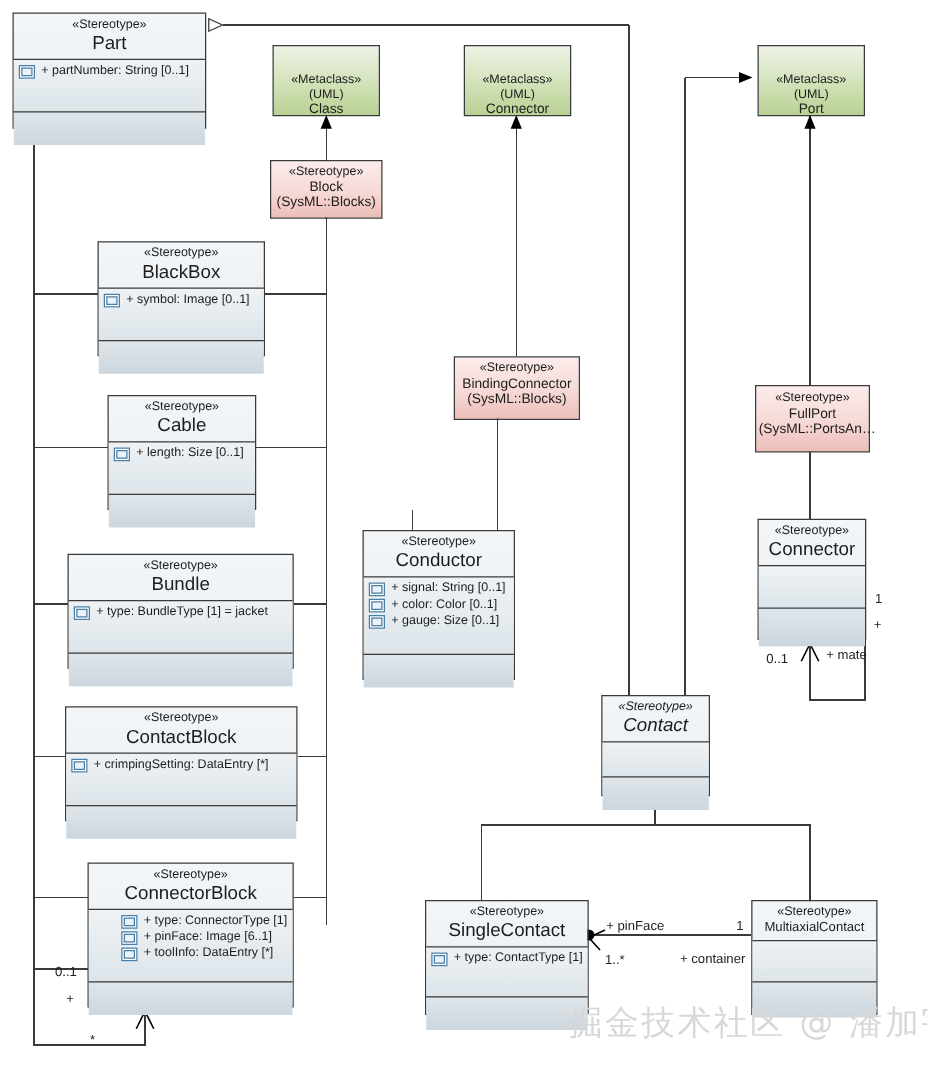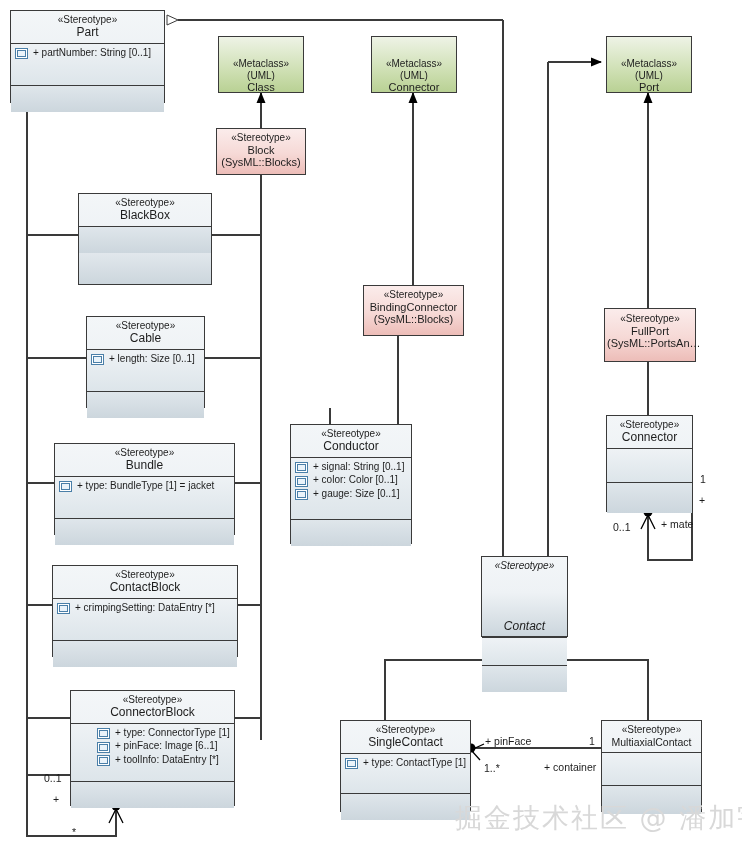--- a/index.html
+++ b/index.html
@@ -10,41 +10,41 @@
     font-family:"Liberation Sans","DejaVu Sans",sans-serif;
     overflow:hidden;
   }
   svg#wires{position:absolute;left:0;top:0;width:742px;height:854px;pointer-events:none;}
 
   
   .node{position:absolute;border:1px solid #3a3a3a;box-sizing:border-box;
         background:#e9eef1;}
   .node .hdr{padding:3px 4px 4px;text-align:center;line-height:1.15;}
   .node .hdr .st{font-size:10px;color:#1d1d1d;display:block;}
-  .node .hdr .nm{font-size:12px;color:#1d1d1d;display:block;}
+  .node .hdr .nm{font-size:15px;color:#1d1d1d;display:block;}
   .node .sep{border-top:1px solid #3a3a3a;}
   .node .attrs{padding:2px 3px 3px 4px;}
   .node .attr{display:flex;align-items:flex-end;gap:5px;font-size:10px;
               color:#1d1d1d;line-height:1.32;white-space:nowrap;}
   .node .ops{min-height:26px;}
 
   
   .pico{flex:0 0 auto;width:11px;height:9px;border:1px solid #4a7fa8;
         background:#ffffff;position:relative;display:inline-block;}
   .pico:after{content:"";position:absolute;left:1px;top:1px;right:1px;bottom:1px;
               border:1px solid #4a7fa8;background:#eaf3fa;}
 
   
   .pal-stereo{background:linear-gradient(to bottom,#f3f6f8 0%,#eef2f5 45%,#ccd6dd 100%);}
   .pal-stereo .ops{background:linear-gradient(to bottom,#dfe6eb 0%,#ccd6dd 100%);}
   .pal-stereo .attrs{background:linear-gradient(to bottom,#eef2f5 0%,#dde5ea 100%);}
   .pal-meta{background:linear-gradient(to bottom,#eef3e6 0%,#cfe0b4 60%,#b9d194 100%);}
   .pal-pink{background:linear-gradient(to bottom,#fbeceb 0%,#f6d9d6 55%,#edbdb8 100%);}
 
-  .node.abstract .hdr .nm{font-style:italic;margin-top:48px;}
+  .node.abstract .hdr .nm{font-style:italic;}
   .node.abstract .hdr .st{font-style:italic;}
 
   
   .node.meta .hdr{padding:21px 4px;}
   .node.meta .hdr .nm{font-size:11px;}
 
   
   .elabel{position:absolute;font-size:10.5px;color:#1d1d1d;white-space:nowrap;}
 
   
@@ -192,20 +192,26 @@
       <span class="nm">FullPort</span>
       <span class="nm">(SysML::PortsAn…</span>
     </div>
   </div>
 
   <div class="node pal-stereo" style="left:78px;top:193px;width:134px;height:92px;">
     <div class="hdr">
       <span class="st">«Stereotype»</span>
       <span class="nm">BlackBox</span>
     </div>
+    <div class="attrs sep" style="height:36px;">
+      <div class="attr">
+        <span class="pico"></span>
+        <span>+ symbol: Image [0..1]</span>
+      </div>
+    </div>
     <div class="ops sep" style="height:23px;"></div>
   </div>
 
   <div class="node pal-stereo" style="left:86px;top:316px;width:119px;height:92px;">
     <div class="hdr">
       <span class="st">«Stereotype»</span>
       <span class="nm">Cable</span>
     </div>
     <div class="attrs sep" style="height:36px;">
       <div class="attr">

